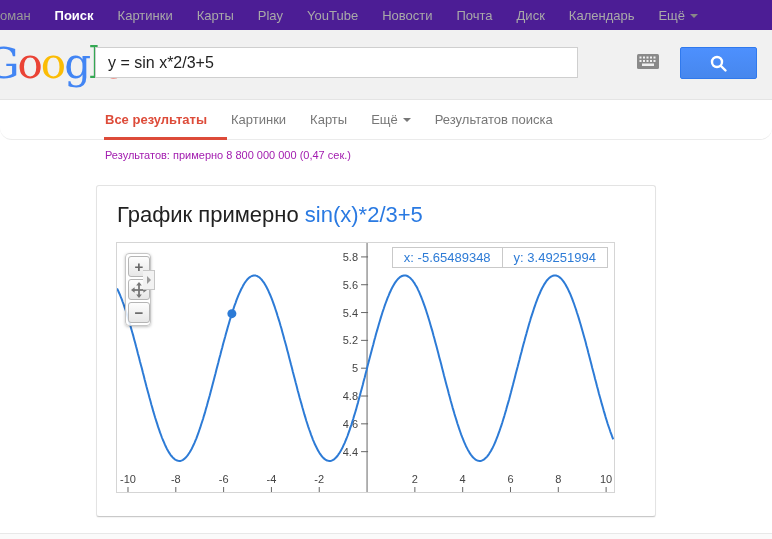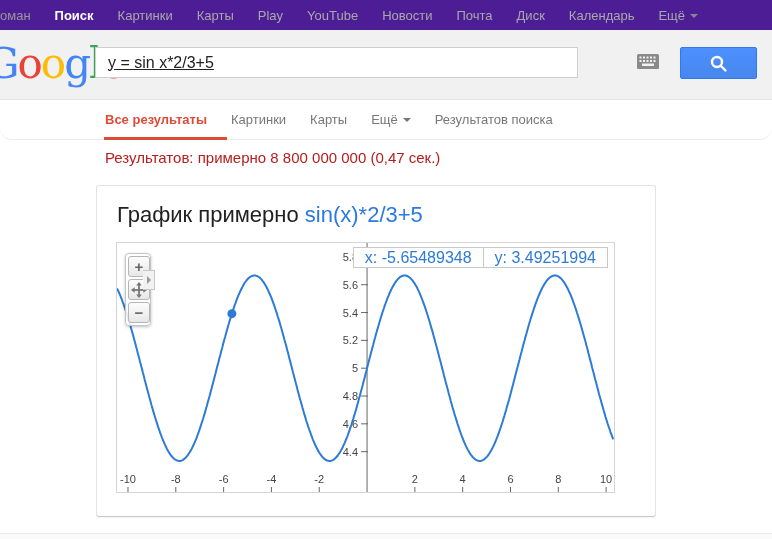--- a/index.html
+++ b/index.html
@@ -25,42 +25,42 @@
   }
   .logo{
     position:absolute;left:-14px;top:43px;font-family:"DejaVu Serif",serif;
     font-size:42px;line-height:1;letter-spacing:-2px;cursor:pointer;
   }
   .logo .c0{color:#4285f4;}.logo .c1{color:#ea4335;}.logo .c2{color:#fbbc05;}
   .logo .c3{color:#4285f4;}.logo .c4{color:#34a853;}.logo .c5{color:#ea4335;}
   .search-input{
     position:absolute;left:95px;top:47px;width:483px;height:31px;box-sizing:border-box;
     border:1px solid #cfcfcf;background:#fff;font-size:16px;color:#222;
-    padding:0 40px 0 12px;outline:none;font-family:"Liberation Sans",sans-serif;text-decoration:underline;
+    padding:0 40px 0 12px;outline:none;font-family:"Liberation Sans",sans-serif;
   }
   .kbd-icon{position:absolute;left:637px;top:54px;width:22px;height:15px;cursor:pointer;}
   .search-btn{
     position:absolute;left:680px;top:47px;width:75px;height:30px;
     background:linear-gradient(#4d90fe,#4787ed);border:1px solid #3079ed;border-radius:2px;
     display:flex;align-items:center;justify-content:center;cursor:pointer;
   }
   
   .tabs{
     position:absolute;left:0;top:100px;width:772px;height:39px;background:#fff;
     border-bottom:1px solid #ebebeb;display:flex;align-items:center;
     font-size:13px;color:#777;border-radius:12px;
   }
   .tab{position:relative;height:39px;line-height:39px;padding:0 12px;cursor:pointer;}
   .tab:first-child{margin-left:105px;padding-left:0;}
   .tab.active{color:#dd4b39;font-weight:bold;}
   .tab.active::after{content:"";position:absolute;left:-8px;right:-8px;bottom:-1px;height:3px;background:#dd4b39;}
   .tab.active:first-child::after{left:-1px;}
   .tab .caret-dn{border-top-color:#777;}
   
-  .stats{position:absolute;left:105px;top:149px;font-size:15px;color:#b91c1c;}
+  .stats{position:absolute;left:105px;top:149px;font-size:11px;color:#a21caf;}
   
   .card{
     position:absolute;left:96px;top:185px;width:558px;height:330px;background:#fff;
     border:1px solid #e3e3e3;border-bottom-color:#c9c9c9;border-radius:3px;
     box-shadow:0 1px 1px rgba(0,0,0,0.05);
   }
   .card-title{position:absolute;left:20px;top:16px;font-size:22px;color:#212121;white-space:nowrap;}
   .card-title .formula{color:#2a7ae2;}
   
   .chart{
@@ -82,21 +82,21 @@
     display:flex;align-items:center;justify-content:center;
   }
   .zbtn:last-child{margin-bottom:0;}
   .pan-tab{
     position:absolute;left:26px;top:27px;width:11px;height:18px;
     background:#f2f2f2;border:1px solid #c6c6c6;border-left:none;
     display:flex;align-items:center;justify-content:center;cursor:pointer;
   }
   .pan-tab .tri{width:0;height:0;border-top:4px solid transparent;border-bottom:4px solid transparent;border-left:4px solid #999;}
   
-  .coords{position:absolute;right:6px;top:4px;display:flex;height:21px;font-size:16px;color:#2d7bd6;}
+  .coords{position:absolute;right:6px;top:4px;display:flex;height:21px;font-size:13px;color:#2d7bd6;}
   .coords .cell{
     background:#fff;border:1px solid #c9c9c9;line-height:19px;padding:0 11px;white-space:nowrap;
   }
   .coords .cell + .cell{border-left:none;}
   
   .bottom-divider{position:absolute;left:0;top:533px;width:772px;height:1px;background:#e8e8e8;}
   .bottom-fill{position:absolute;left:0;top:534px;width:772px;height:5px;background:#fafafa;}
 </style>
 </head>
 <body>

